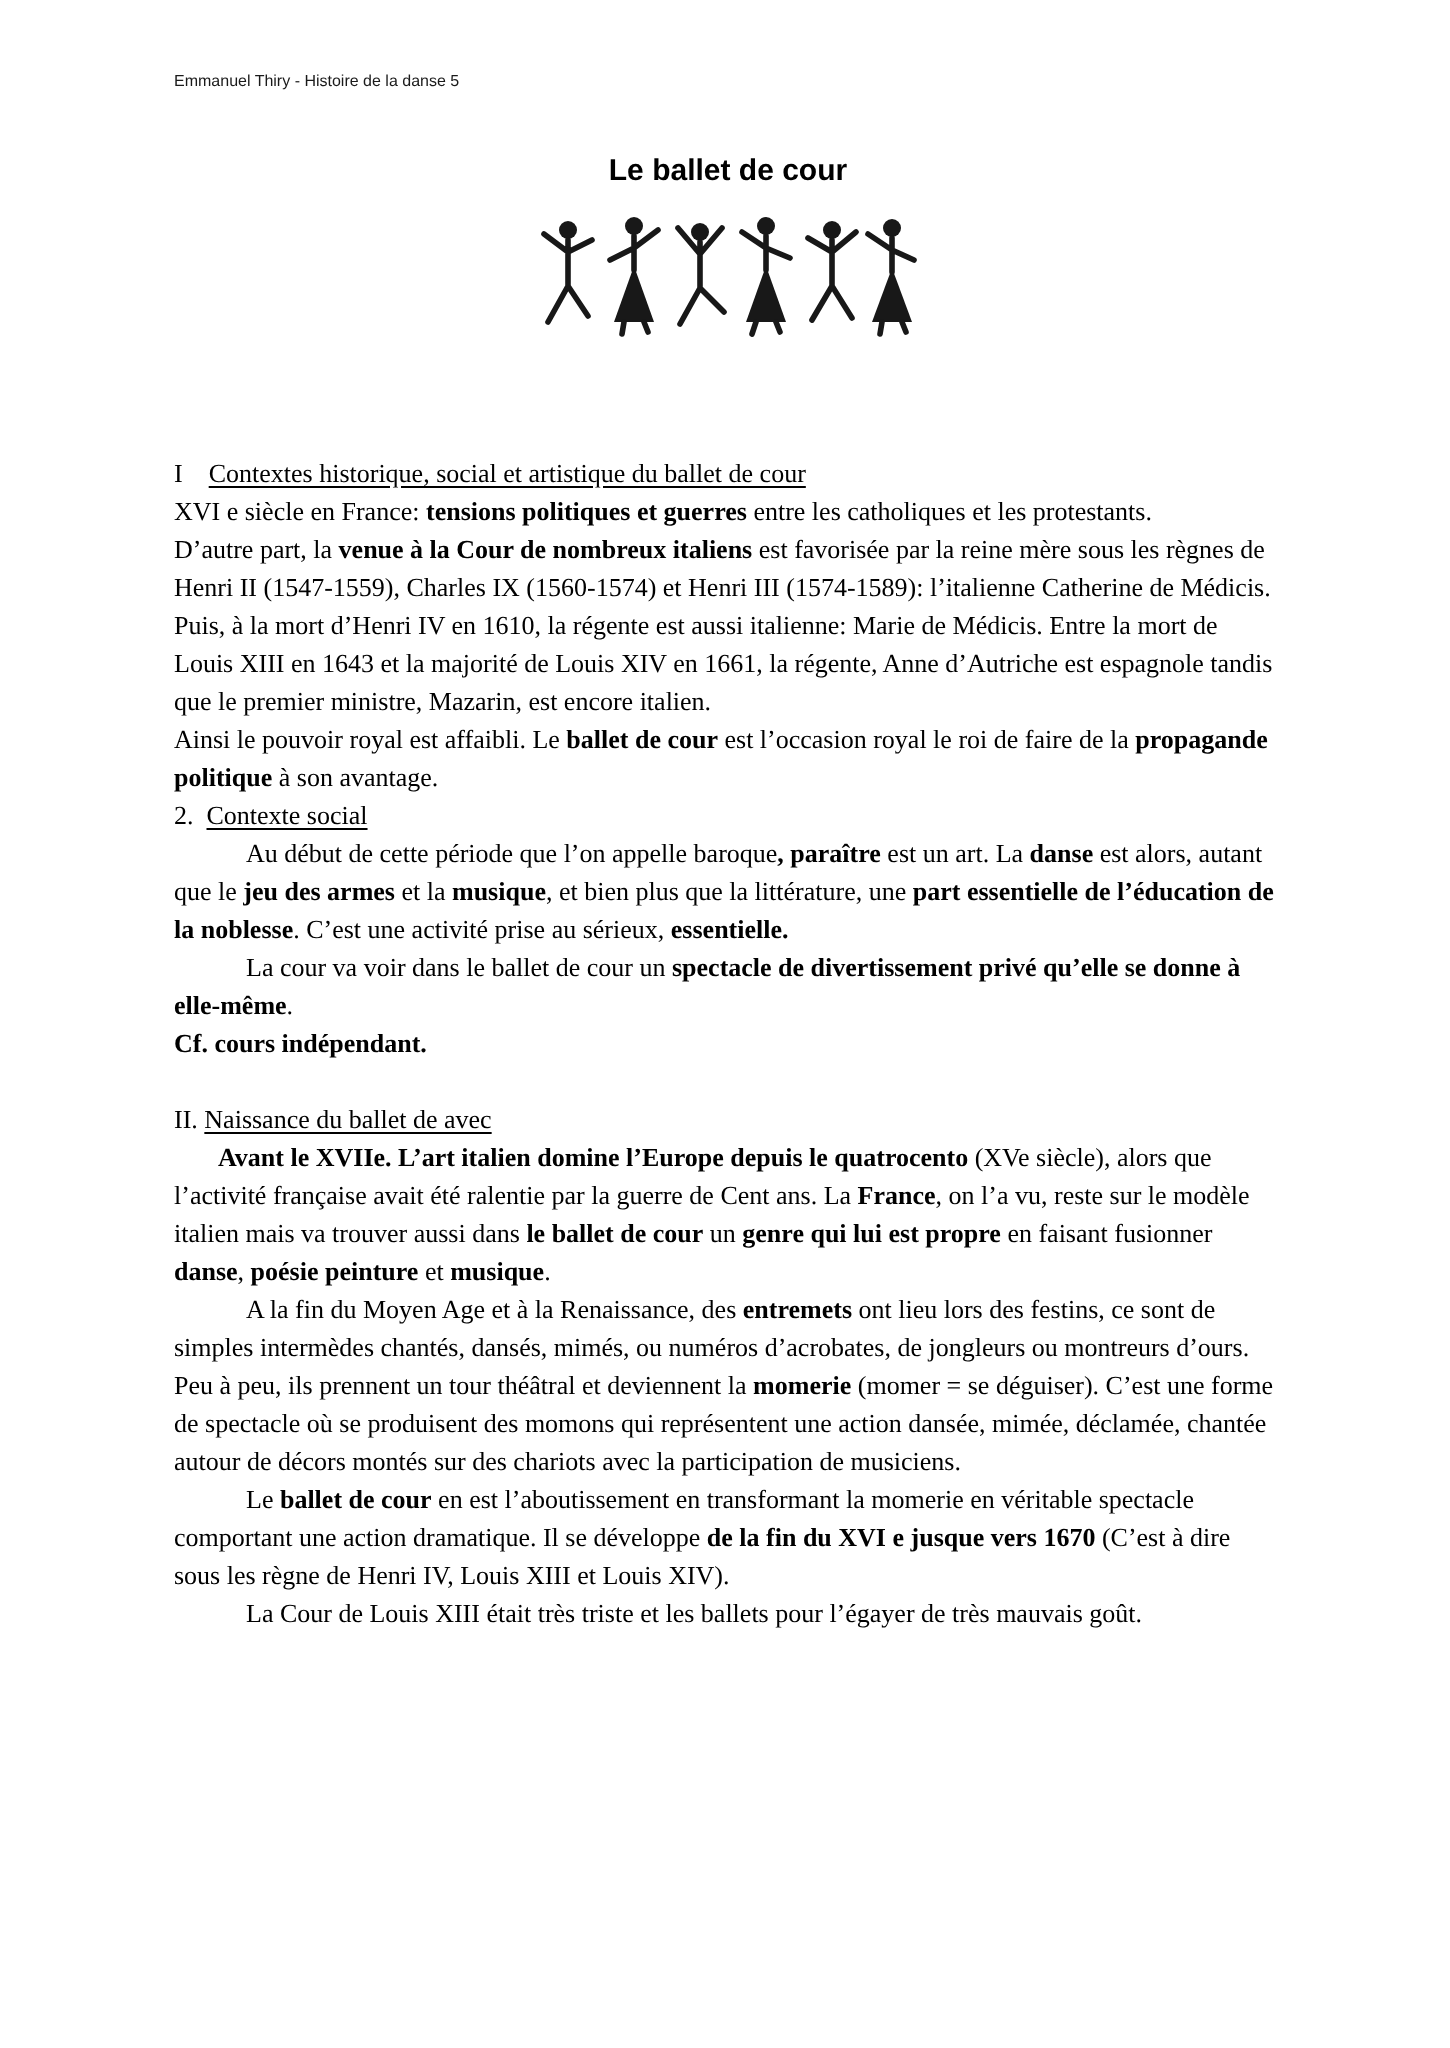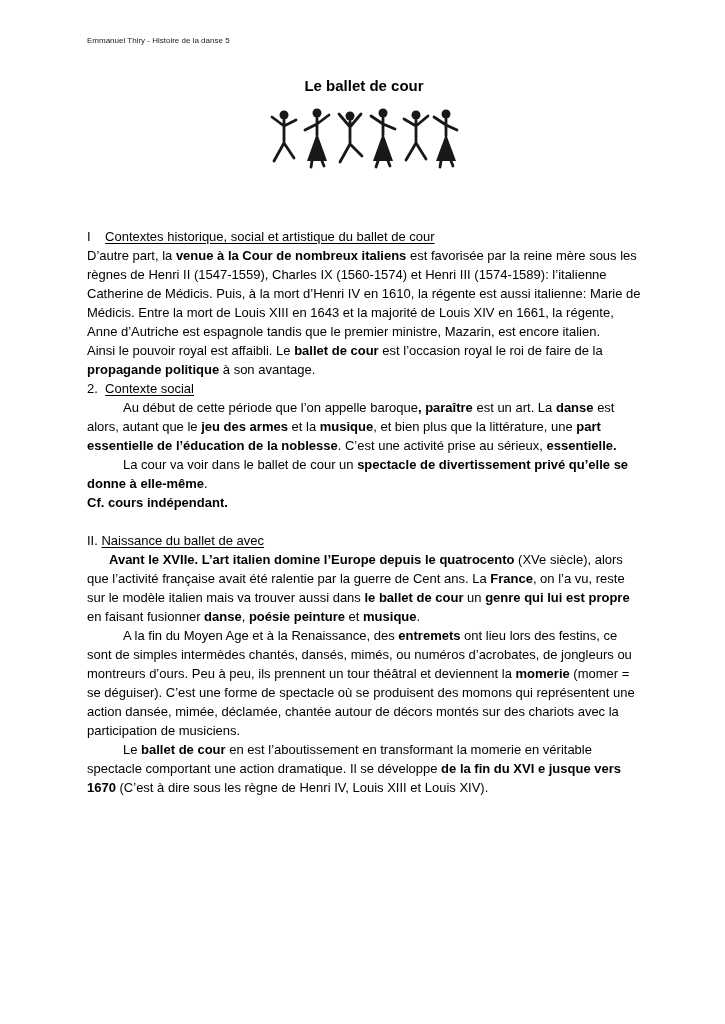--- a/index.html
+++ b/index.html
@@ -2,21 +2,21 @@
 <html><head>
 <meta charset="utf-8">
 <style>
   html,body{margin:0;padding:0;background:#ffffff;}
   body{width:725px;height:1024px;font-family:"Liberation Sans",sans-serif;color:#000;}
   .page{box-sizing:border-box;width:725px;height:860px;padding:36px 84px 30px 87px;overflow:hidden;background:#fff;}
   .doc-header{font-size:8px;line-height:10px;color:#1a1a1a;}
   .doc-title{font-size:15px;line-height:18px;font-weight:bold;text-align:center;margin-top:31px;}
   .figure-wrap{text-align:center;margin-top:8px;height:78px;}
   .doc-body{margin-top:46px;font-size:13px;line-height:19px;}
-  .para{margin:0;white-space:pre-wrap;}
+  .para{margin:0;white-space:pre-wrap;font-family:Liberation Serif, serif;}
   .ind-tab{text-indent:36px;}
   .ind-small{text-indent:22px;}
   .b{font-weight:bold;}
   .u{text-decoration:underline;text-underline-offset:2px;}
   .blank{min-height:19px;}
 </style>
 </head>
 <body>
 
 <div class="page">
@@ -51,26 +51,28 @@
         <circle cx="178" cy="11" r="4.5" fill="#181818" stroke="none"></circle>
         <path d="M178 16 L178 33 M178 22 L166 14 M178 22 L189 27"></path>
         <path d="M178 31 L168 58 L188 58 Z" fill="#181818" stroke="none"></path>
         <path d="M173 58 L172 64 M183 58 L185 63"></path>
       </g>
     </svg>
   </div>
 
   <div class="doc-body">
       <p class="para"><span>I    </span><span class="u">Contextes historique, social et artistique du ballet de cour</span></p>
+      <p class="para"><span>XVI e siècle en France: </span><span class="b">tensions politiques et guerres</span><span> entre les catholiques et les protestants.</span></p>
       <p class="para"><span>D’autre part, la </span><span class="b">venue à la Cour de nombreux italiens</span><span> est favorisée par la reine mère sous les règnes de Henri II (1547-1559), Charles IX (1560-1574) et Henri III (1574-1589): l’italienne Catherine de Médicis. Puis, à la mort d’Henri IV en 1610, la régente est aussi italienne: Marie de Médicis. Entre la mort de Louis XIII en 1643 et la majorité de Louis XIV en 1661, la régente, Anne d’Autriche est espagnole tandis que le premier ministre, Mazarin, est encore italien.</span></p>
       <p class="para"><span>Ainsi le pouvoir royal est affaibli. Le </span><span class="b">ballet de cour</span><span> est l’occasion royal le roi de faire de la </span><span class="b">propagande politique</span><span> à son avantage.</span></p>
       <p class="para"><span>2.  </span><span class="u">Contexte social</span></p>
       <p class="para ind-tab"><span>Au début de cette période que l’on appelle baroque</span><span class="b">, paraître</span><span> est un art. La </span><span class="b">danse</span><span> est alors, autant que le </span><span class="b">jeu des armes</span><span> et la </span><span class="b">musique</span><span>, et bien plus que la littérature, une </span><span class="b">part essentielle de l’éducation de la noblesse</span><span>. C’est une activité prise au sérieux, </span><span class="b">essentielle.</span></p>
       <p class="para ind-tab"><span>La cour va voir dans le ballet de cour un </span><span class="b">spectacle de divertissement privé qu’elle se donne à elle-même</span><span>.</span></p>
       <p class="para"><span class="b">Cf. cours indépendant.</span></p>
       <p class="para blank">&nbsp;</p>
       <p class="para"><span>II. </span><span class="u">Naissance du ballet de avec</span></p>
       <p class="para ind-small"><span class="b">Avant le XVIIe. L’art italien domine l’Europe depuis le quatrocento</span><span> (XVe siècle), alors que l’activité française avait été ralentie par la guerre de Cent ans. La </span><span class="b">France</span><span>, on l’a vu, reste sur le modèle italien mais va trouver aussi dans </span><span class="b">le ballet de cour</span><span> un </span><span class="b">genre qui lui est propre</span><span> en faisant fusionner </span><span class="b">danse</span><span>, </span><span class="b">poésie peinture</span><span> et </span><span class="b">musique</span><span>.</span></p>
       <p class="para ind-tab"><span>A la fin du Moyen Age et à la Renaissance, des </span><span class="b">entremets</span><span> ont lieu lors des festins, ce sont de simples intermèdes chantés, dansés, mimés, ou numéros d’acrobates, de jongleurs ou montreurs d’ours. Peu à peu, ils prennent un tour théâtral et deviennent la </span><span class="b">momerie</span><span> (momer = se déguiser). C’est une forme de spectacle où se produisent des momons qui représentent une action dansée, mimée, déclamée, chantée autour de décors montés sur des chariots avec la participation de musiciens.</span></p>
       <p class="para ind-tab"><span>Le </span><span class="b">ballet de cour</span><span> en est l’aboutissement en transformant la momerie en véritable spectacle comportant une action dramatique. Il se développe </span><span class="b">de la fin du XVI e jusque vers 1670</span><span> (C’est à dire sous les règne de Henri IV, Louis XIII et Louis XIV).</span></p>
+      <p class="para ind-tab"><span>La Cour de Louis XIII était très triste et les ballets pour l’égayer de très mauvais goût.</span></p>
     </div>
 
 </div>
 
 </body></html>

